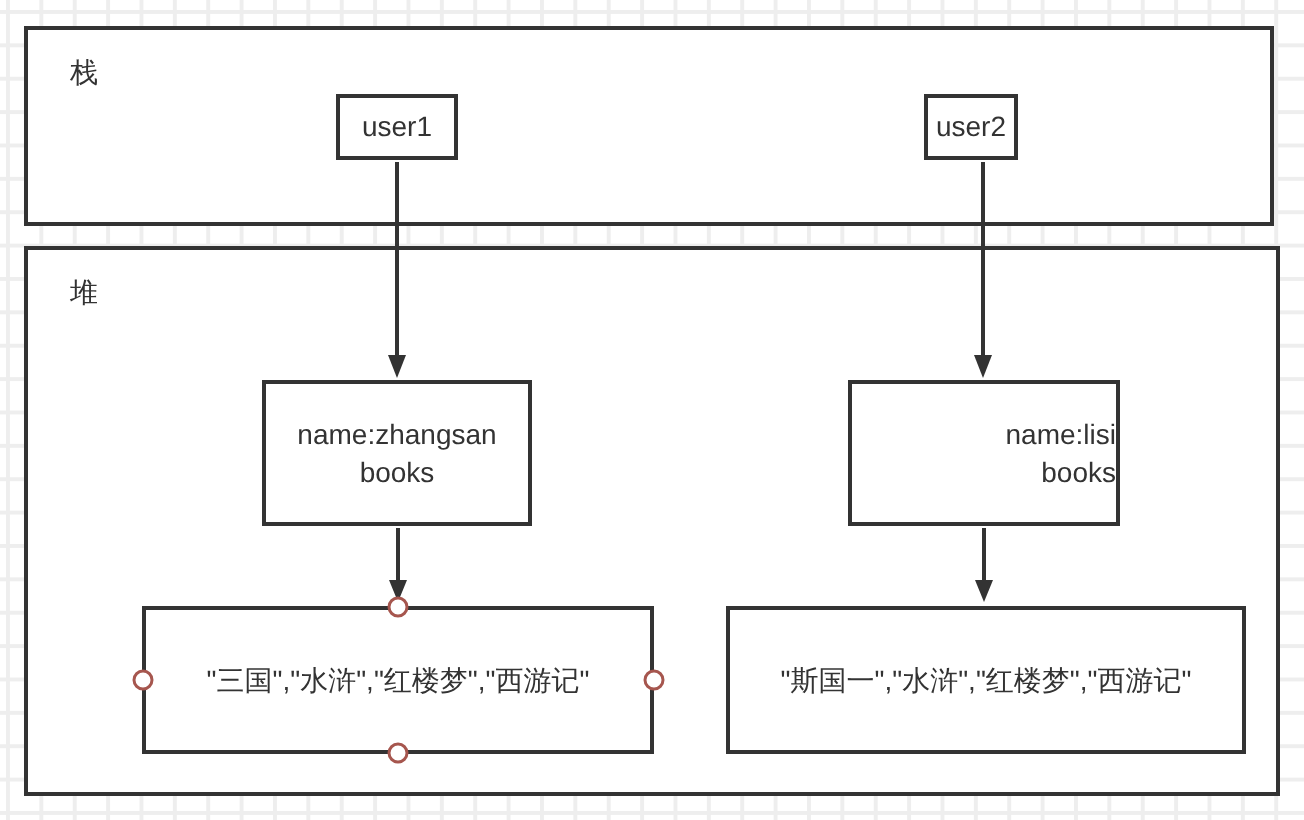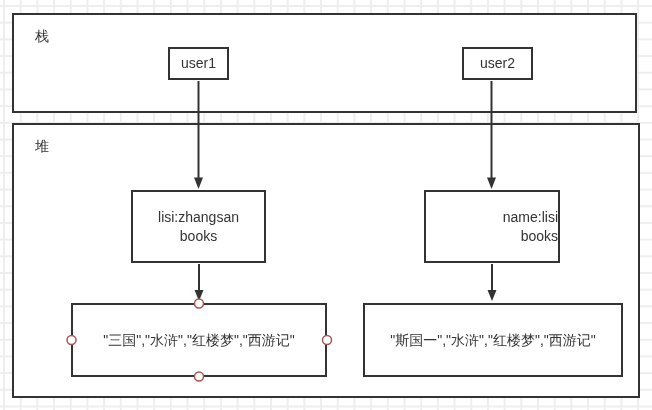--- a/index.html
+++ b/index.html
@@ -45,21 +45,21 @@
     flex-direction: column;
     align-items: center;
     justify-content: center;
     font-size: 14px;
     line-height: 19px;
     text-align: center;
     color: #333333;
     white-space: nowrap;
   }
   .node.user1    { left: 168px; top: 47px;  width: 61px;  height: 33px; }
-  .node.user2    { left: 462px; top: 47px;  width: 71px;  height: 33px; }
+  .node.user2    { left: 462px; top: 47px;  width: 47px;  height: 33px; }
   .node.zhangsan { left: 131px; top: 190px; width: 135px; height: 73px; }
   .node.lisi     { left: 424px; top: 190px; width: 136px; height: 73px; align-items: flex-end; }
   .node.array1   { left: 71px;  top: 303px; width: 256px; height: 74px; }
   .node.array2   { left: 363px; top: 303px; width: 260px; height: 74px; }
   .overlay {
     position: absolute;
     left: 0;
     top: 0;
     width: 652px;
     height: 410px;
@@ -80,21 +80,21 @@
   </div>
 
   <div class="node user1">
     <span>user1</span>
   </div>
   <div class="node user2">
     <span>user2</span>
   </div>
 
   <div class="node zhangsan">
-    <span>lisi:zhangsan</span>
+    <span>name:zhangsan</span>
     <span>books</span>
   </div>
   <div class="node lisi">
     <span>name:lisi</span>
     <span>books</span>
   </div>
 
   <div class="node array1">
     <span>"三国","水浒","红楼梦","西游记"</span>
   </div>

